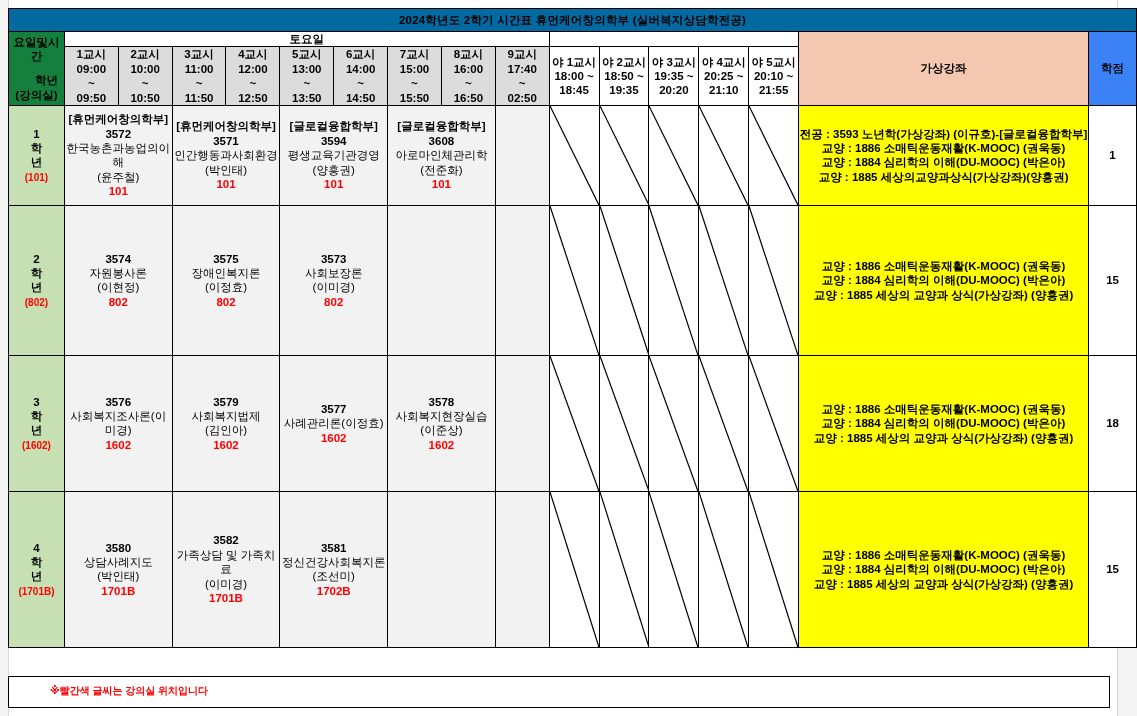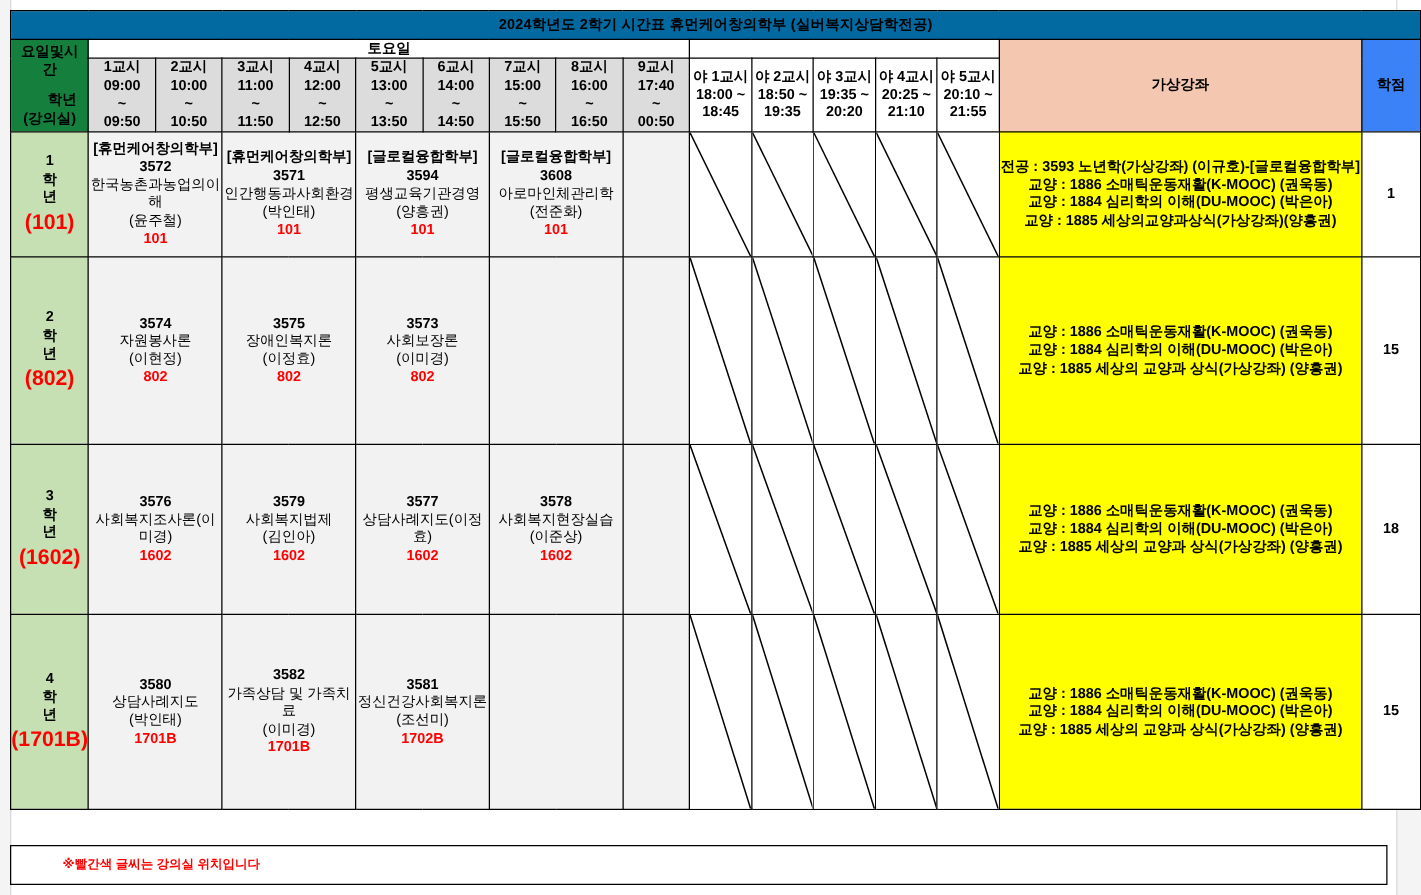--- a/index.html
+++ b/index.html
@@ -51,21 +51,21 @@
   .virtual-head{background:#f4c7b0;font-weight:bold;font-size:12px;}
   .credit-head{background:#3b82f6;font-weight:bold;font-size:12px;}
 
   
   .yearcell{
     background:#c6e0b4;font-weight:bold;font-size:12px;line-height:1.45;
   }
   .yearcell .num{display:block;}
   .yearcell .hak{display:block;}
   .yearcell .nyeon{display:block;}
-  .yearcell .room{display:block;color:#ff0000;font-size:17px;margin-top:2px;}
+  .yearcell .room{display:block;color:#ff0000;font-size:10px;margin-top:2px;}
 
   
   .course{background:#f2f2f2;font-size:11.5px;line-height:1.5;padding:4px 2px;}
   .course .dept{display:block;font-weight:bold;}
   .course .code{display:block;font-weight:bold;}
   .course .name{display:block;}
   .course .prof{display:block;}
   .course .room{display:block;color:#ff0000;font-weight:bold;}
   .blank{background:#f2f2f2;}
 
@@ -184,21 +184,21 @@
       <td class="periodcell">
         <span class="p">8교시</span>
         <span class="p">16:00</span>
         <span class="p">~</span>
         <span class="p">16:50</span>
       </td>
       <td class="periodcell">
         <span class="p">9교시</span>
         <span class="p">17:40</span>
         <span class="p">~</span>
-        <span class="p">00:50</span>
+        <span class="p">02:50</span>
       </td>
 
       <td class="nightcell">
         <span class="p">야</span>
         <span class="p">1교시</span>
         <span class="p">18:00</span>
         <span class="p">~</span>
         <span class="p">18:45</span>
       </td>
       <td class="nightcell">
@@ -374,21 +374,21 @@
         <span class="room">1602</span>
       </td>
       <td class="course" colspan="2">
         <span class="code">3579</span>
         <span class="name">사회복지법제</span>
         <span class="prof">(김인아)</span>
         <span class="room">1602</span>
       </td>
       <td class="course" colspan="2">
         <span class="code">3577</span>
-        <span class="name">상담사례지도(이정효)</span>
+        <span class="name">사례관리론(이정효)</span>
         <span class="room">1602</span>
       </td>
       <td class="course" colspan="2">
         <span class="code">3578</span>
         <span class="name">사회복지현장실습</span>
         <span class="prof">(이준상)</span>
         <span class="room">1602</span>
       </td>
       <td class="blank"></td>
       <td class="diag">

